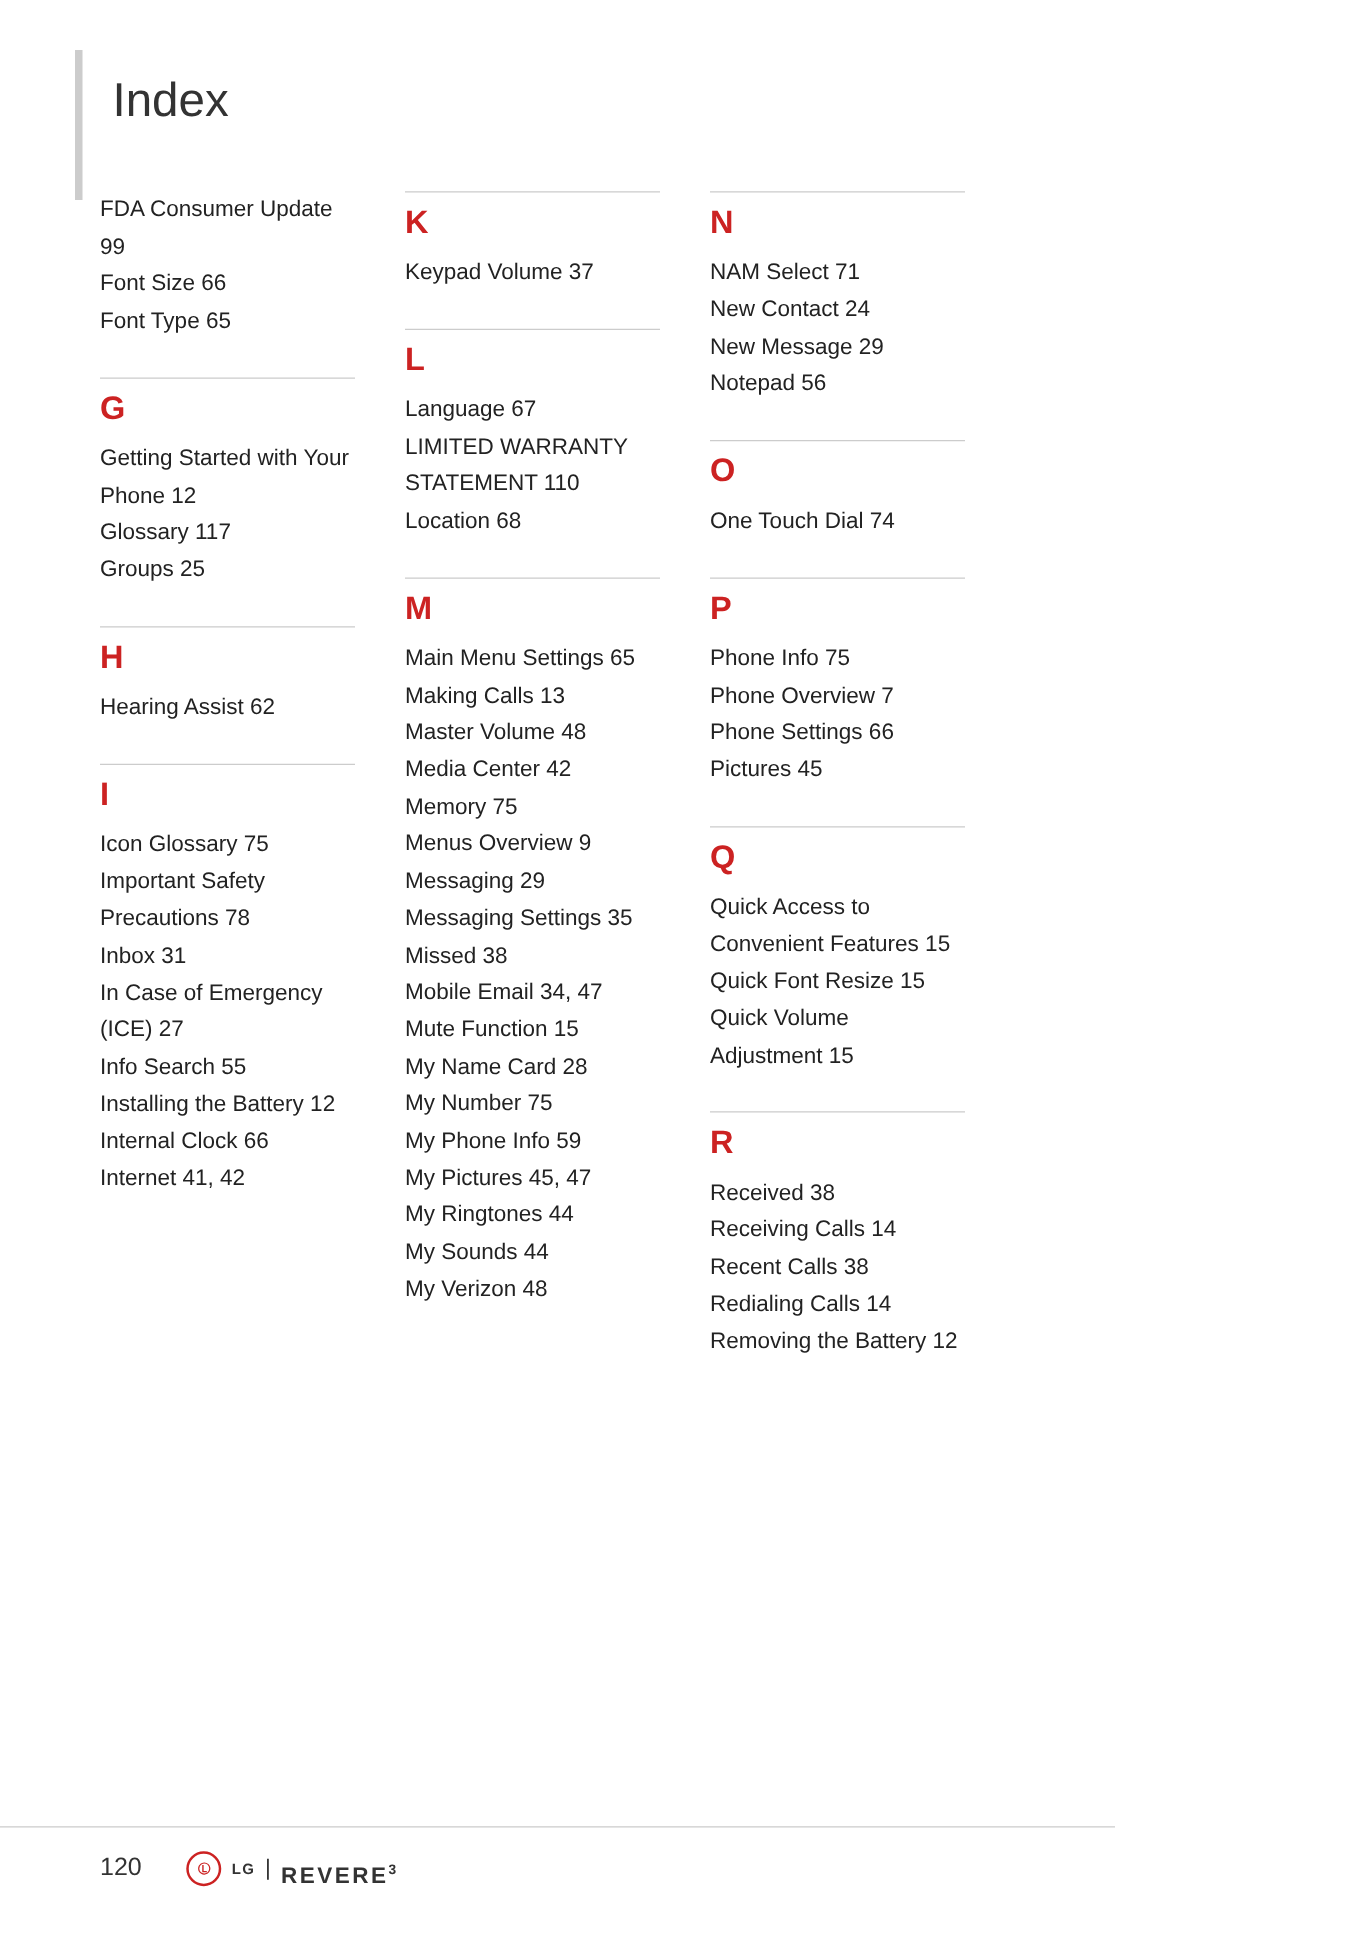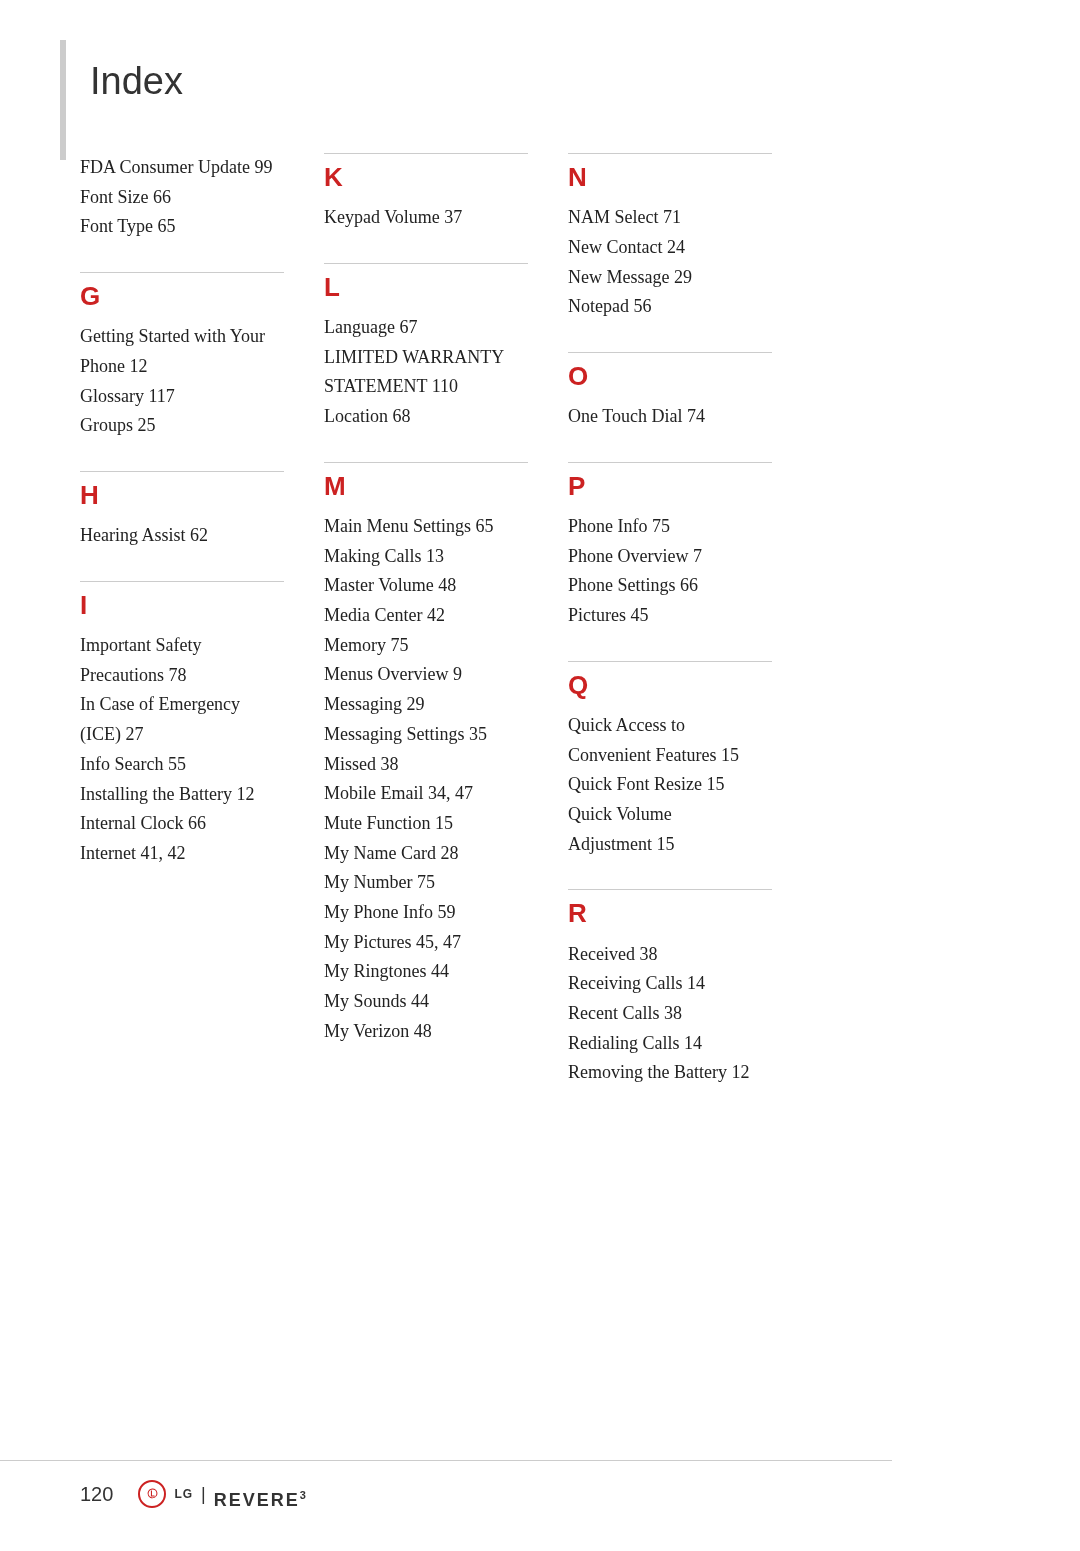--- a/index.html
+++ b/index.html
@@ -60,40 +60,39 @@
     .section-letter {
       font-size: 26px;
       font-weight: 700;
       color: #cc2222;
       margin-bottom: 10px;
       line-height: 1.2;
     }
 
     .section-items {
       list-style: none;
-      font-family: Liberation Serif, serif;
     }
 
     .section-items li {
       font-size: 18px;
       line-height: 1.65;
       color: #222222;
     }
 
     .footer {
       position: absolute;
       bottom: 40px;
       left: 0;
       right: 0;
       border-top: 1.5px solid #cccccc;
       padding-top: 16px;
       padding-left: 80px;
       display: flex;
       align-items: center;
-      gap: 17px;
+      gap: 28px;
     }
 
     .footer-page-num {
       font-size: 20px;
       color: #333333;
       font-weight: 400;
     }
 
     .footer-logo {
       display: flex;
@@ -172,21 +171,23 @@
         <div class="section-letter">H</div>
         <ul class="section-items">
           <li>Hearing Assist  62</li>
         </ul>
       </div>
 
       <div class="section">
         <hr class="section-divider">
         <div class="section-letter">I</div>
         <ul class="section-items">
+          <li>Icon Glossary  75</li>
           <li>Important Safety<br>Precautions  78</li>
+          <li>Inbox  31</li>
           <li>In Case of Emergency<br>(ICE)  27</li>
           <li>Info Search  55</li>
           <li>Installing the Battery  12</li>
           <li>Internal Clock  66</li>
           <li>Internet  41, 42</li>
         </ul>
       </div>
     </div>
 
     <div class="column">

